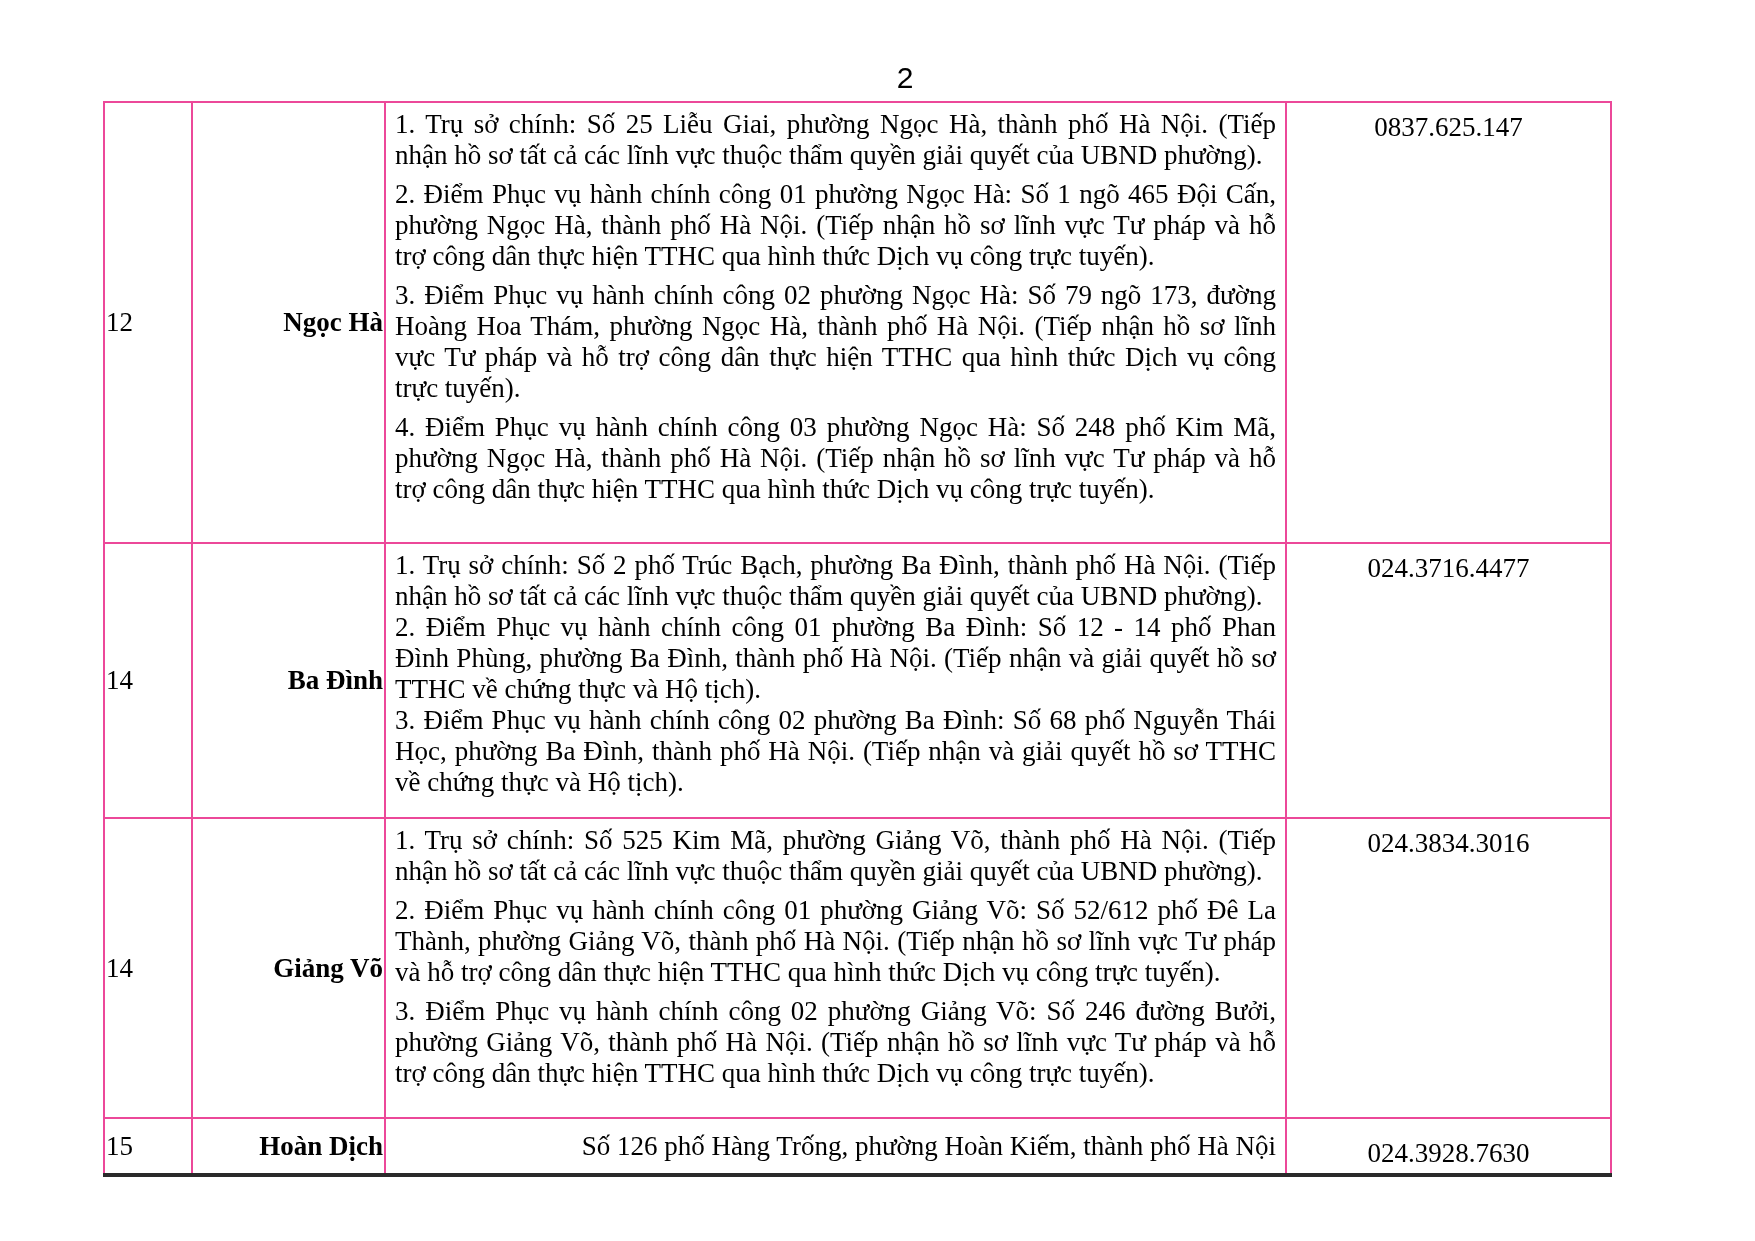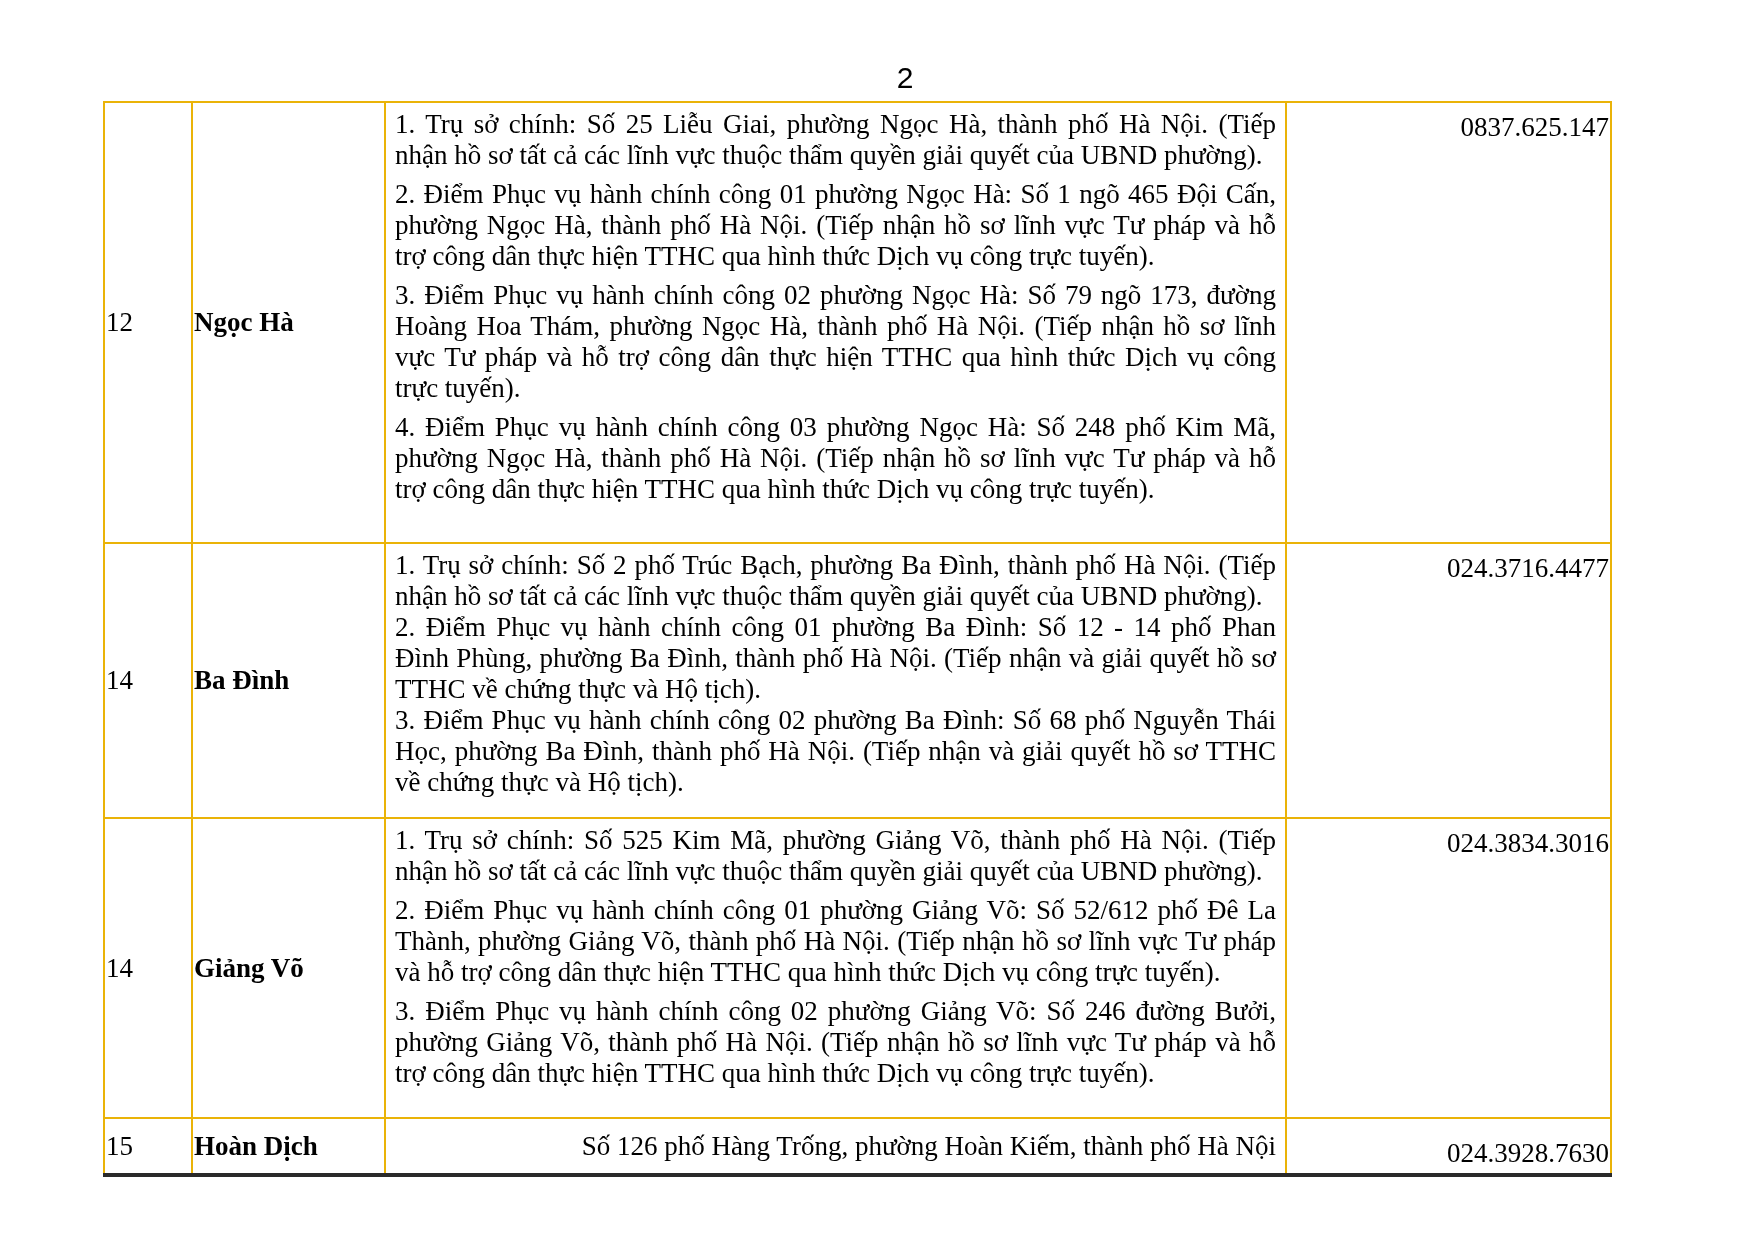--- a/index.html
+++ b/index.html
@@ -33,56 +33,56 @@
     border-collapse: collapse;
     table-layout: fixed;
   }
 
   col.col-no    { width: 88px;  }
   col.col-ward  { width: 193px; }
   col.col-addr  { width: 901px; }
   col.col-phone { width: 325px; }
 
   td {
-    border: 2px solid #eab308;
+    border: 2px solid #ec4899;
     font-size: 27px;
     line-height: 31px;
     overflow: hidden;
   }
   tr:last-child td { border-bottom-width: 4px; border-bottom-color: #2a2a2a; }
 
   tr:nth-child(1) { height: 441px; }
   tr:nth-child(2) { height: 275px; }
   tr:nth-child(3) { height: 300px; }
   tr:nth-child(4) { height: 57px;  }
 
   td.c-no {
     text-align: left;
     vertical-align: middle;
   }
   td.c-ward {
-    text-align: left;
+    text-align: right;
     vertical-align: middle;
     font-weight: bold;
   }
   td.c-addr {
     vertical-align: top;
     padding: 6px 9px 6px 9px;
     text-align: justify;
   }
   td.c-addr p { margin: 0; }
   td.c-addr.spaced p + p { margin-top: 8px; }
   td.c-addr.compact p + p { margin-top: 0; }
   td.c-addr.single {
     vertical-align: middle;
     text-align: right;
   }
   td.c-phone {
     vertical-align: top;
-    text-align: right;
+    text-align: center;
     padding-top: 9px;
     margin-left: 36px;
   }
   tr:last-child td.c-phone {
     vertical-align: middle;
     padding-top: 15px;
   }
 </style>
 </head>
 <body>

